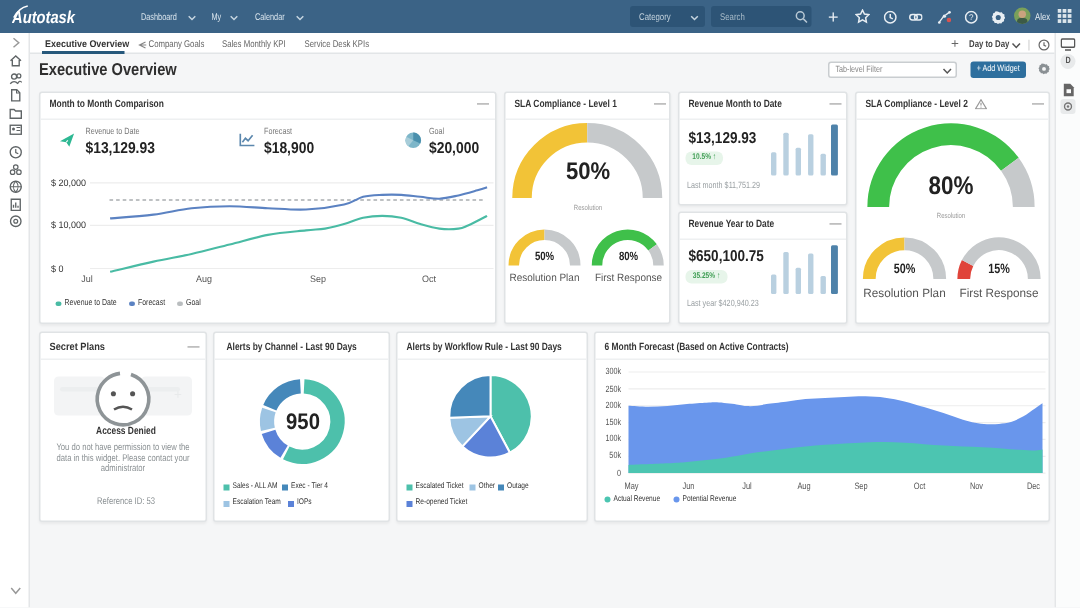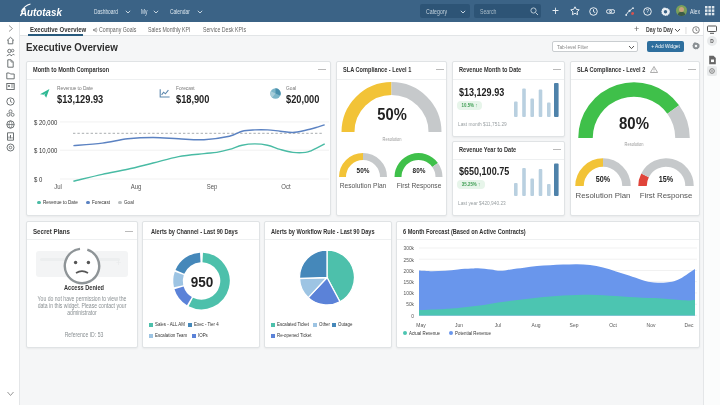--- a/index.html
+++ b/index.html
@@ -3,21 +3,21 @@
 *{margin:0;padding:0;box-sizing:border-box}
 svg{display:block}
 html,body{width:720px;height:405px;overflow:hidden}
 body{font-family:"Liberation Sans",sans-serif;background:#f5f6f7;position:relative}
 .abs{position:absolute}
 .card{position:absolute;background:#fff;border:1px solid #e0e3e5;border-radius:2px;box-shadow:0 1px 2px rgba(0,0,0,.05)}
 .hdiv{position:absolute;left:0;right:0;top:17px;border-top:1px solid #eef0f1}
 </style></head><body>
 
 <div class="abs" style="left:0;top:0;width:720px;height:22px;background:#3b6386"></div>
-<div class="abs" style="left:20px;top:3px;width:60px;height:16px">
+<div class="abs" style="left:8px;top:3px;width:60px;height:16px">
     <svg width="60" height="16" viewBox="0 0 60 16">
       <text x="0" y="12.5" font-size="11.5" font-weight="bold" font-style="italic" fill="#fff" font-family="Liberation Sans" textLength="42" lengthAdjust="spacingAndGlyphs">Autotask</text>
       <path d="M1.2 8.8 Q4.5 2.2 10.5 1.0" stroke="#fff" stroke-width="1.1" fill="none"></path>
     </svg>
   </div>
 <div class="abs" style="left:94px;top:7.5px;font-size:6.5px;color:#dbe6ee;transform:scaleX(0.75);transform-origin:0 0">Dashboard</div>
 <div class="abs" style="left:125px;top:9px">
     <svg width="6" height="6" viewBox="0 0 6 6" style="">
       <path d="M0.8 1.8 L3 4 L5.2 1.8" stroke="#c6d5e0" stroke-width="1" fill="none"></path>
     </svg>

